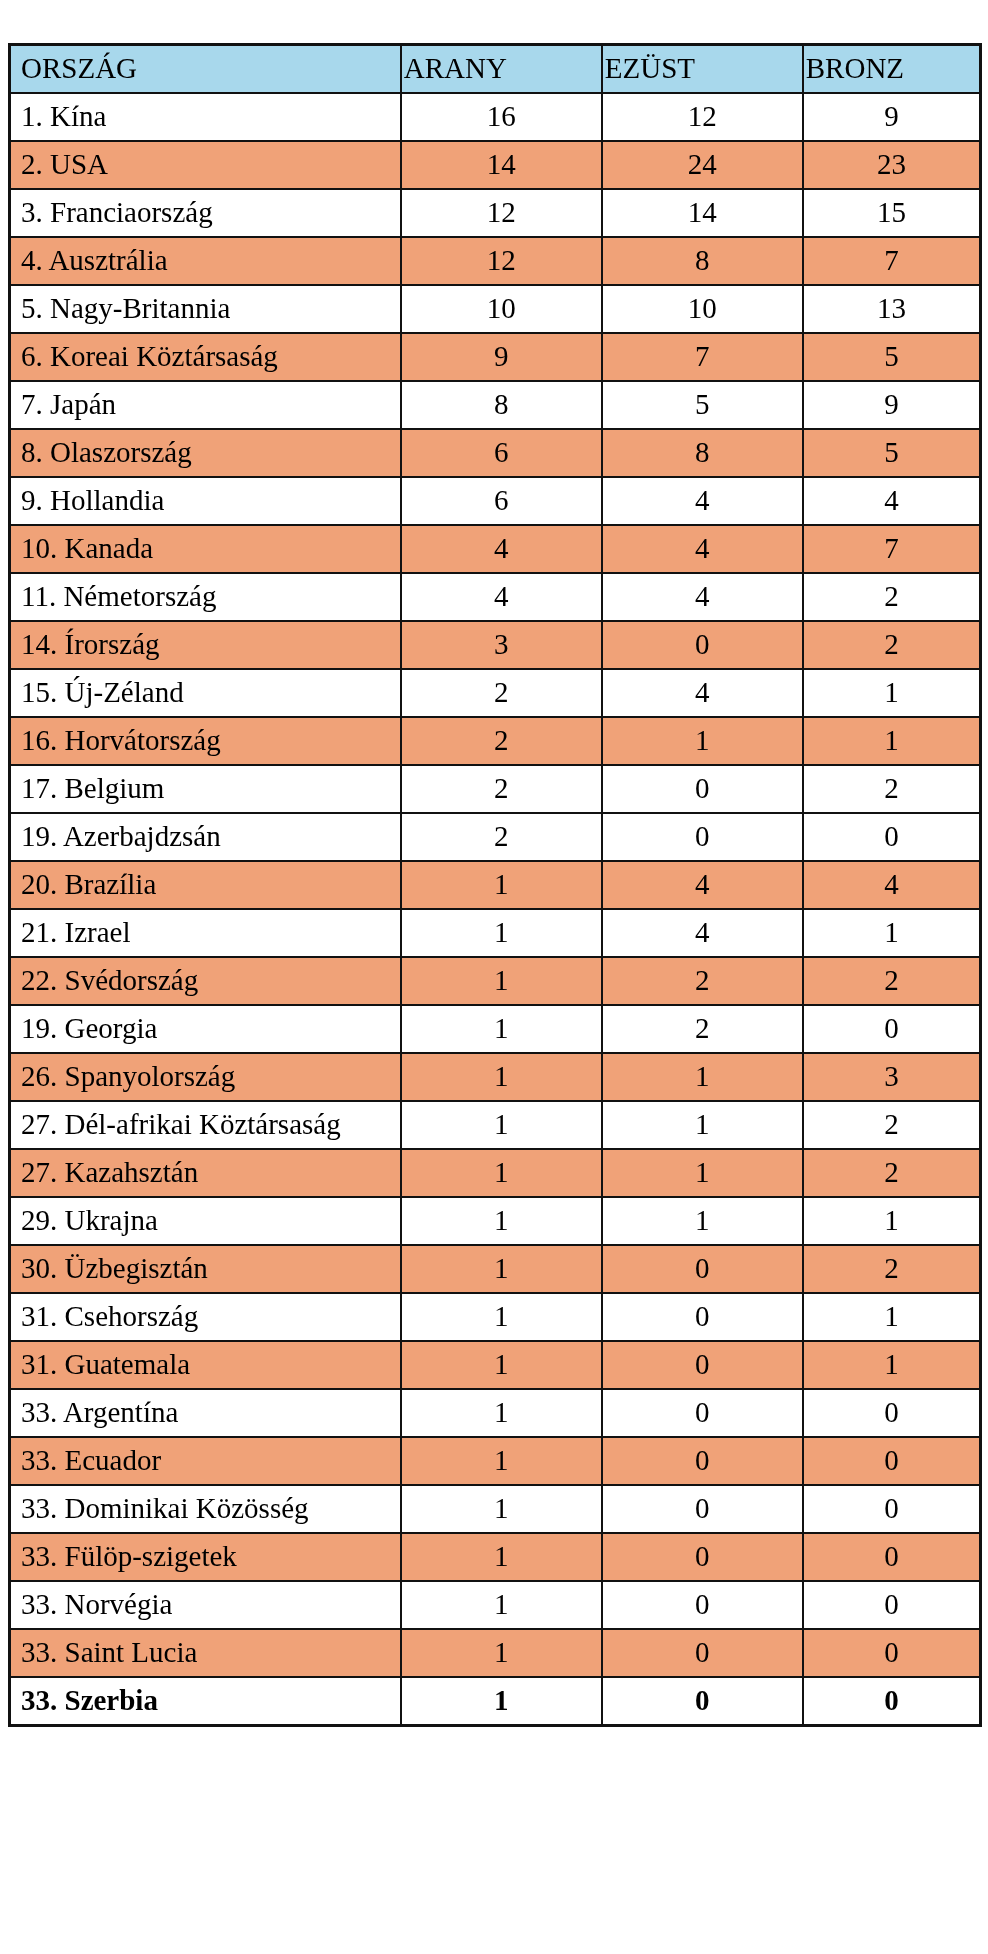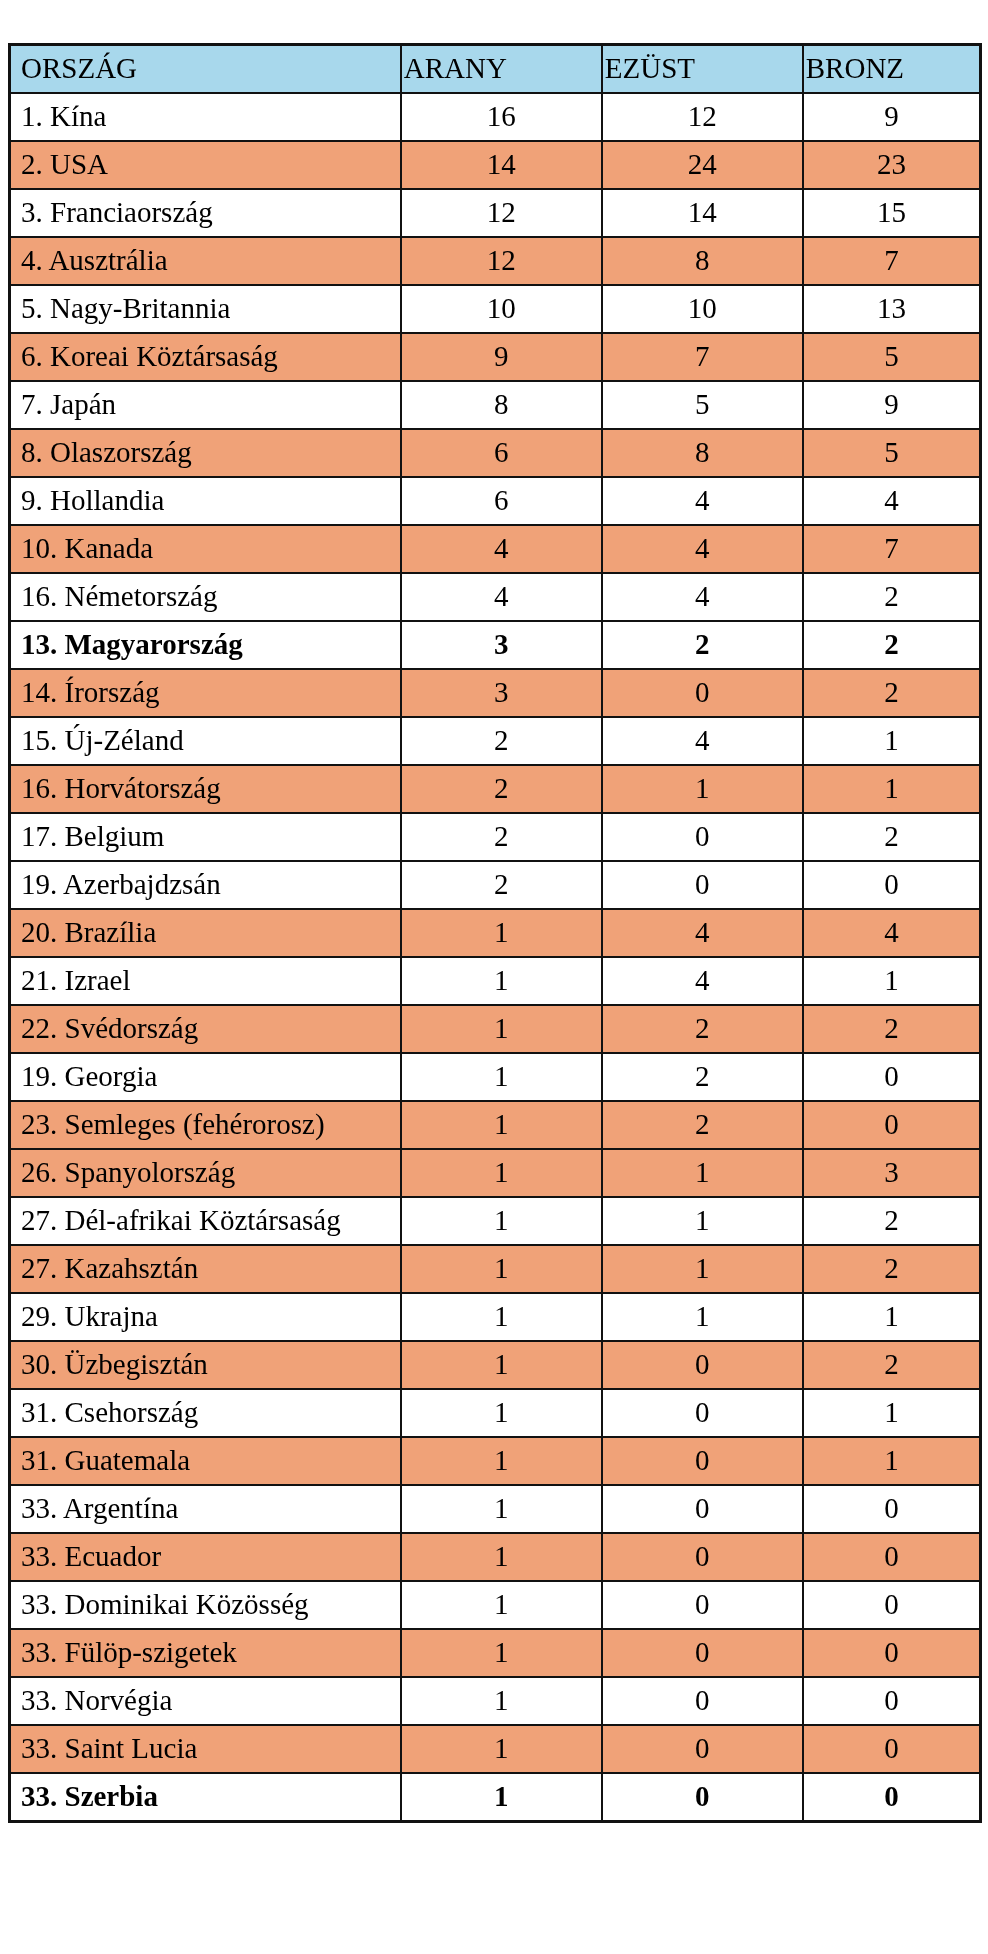--- a/index.html
+++ b/index.html
@@ -121,29 +121,23 @@
     <td class="num">4</td>
     <td class="num">4</td>
   </tr>
         <tr class="salmon">
     <td class="country">10. Kanada</td>
     <td class="num">4</td>
     <td class="num">4</td>
     <td class="num">7</td>
   </tr>
         <tr>
-    <td class="country">16. Németország</td>
-    <td class="num">4</td>
-    <td class="num">4</td>
-    <td class="num">2</td>
-  </tr>
-        <tr class="bold-row">
-    <td class="country">13. Magyarország</td>
-    <td class="num">3</td>
-    <td class="num">2</td>
+    <td class="country">11. Németország</td>
+    <td class="num">4</td>
+    <td class="num">4</td>
     <td class="num">2</td>
   </tr>
         <tr class="salmon">
     <td class="country">14. Írország</td>
     <td class="num">3</td>
     <td class="num">0</td>
     <td class="num">2</td>
   </tr>
         <tr>
     <td class="country">15. Új-Zéland</td>
@@ -182,26 +176,20 @@
     <td class="num">1</td>
   </tr>
         <tr class="salmon">
     <td class="country">22. Svédország</td>
     <td class="num">1</td>
     <td class="num">2</td>
     <td class="num">2</td>
   </tr>
         <tr>
     <td class="country">19. Georgia</td>
-    <td class="num">1</td>
-    <td class="num">2</td>
-    <td class="num">0</td>
-  </tr>
-        <tr class="salmon">
-    <td class="country">23. Semleges (fehérorosz)</td>
     <td class="num">1</td>
     <td class="num">2</td>
     <td class="num">0</td>
   </tr>
         <tr class="salmon">
     <td class="country">26. Spanyolország</td>
     <td class="num">1</td>
     <td class="num">1</td>
     <td class="num">3</td>
   </tr>

